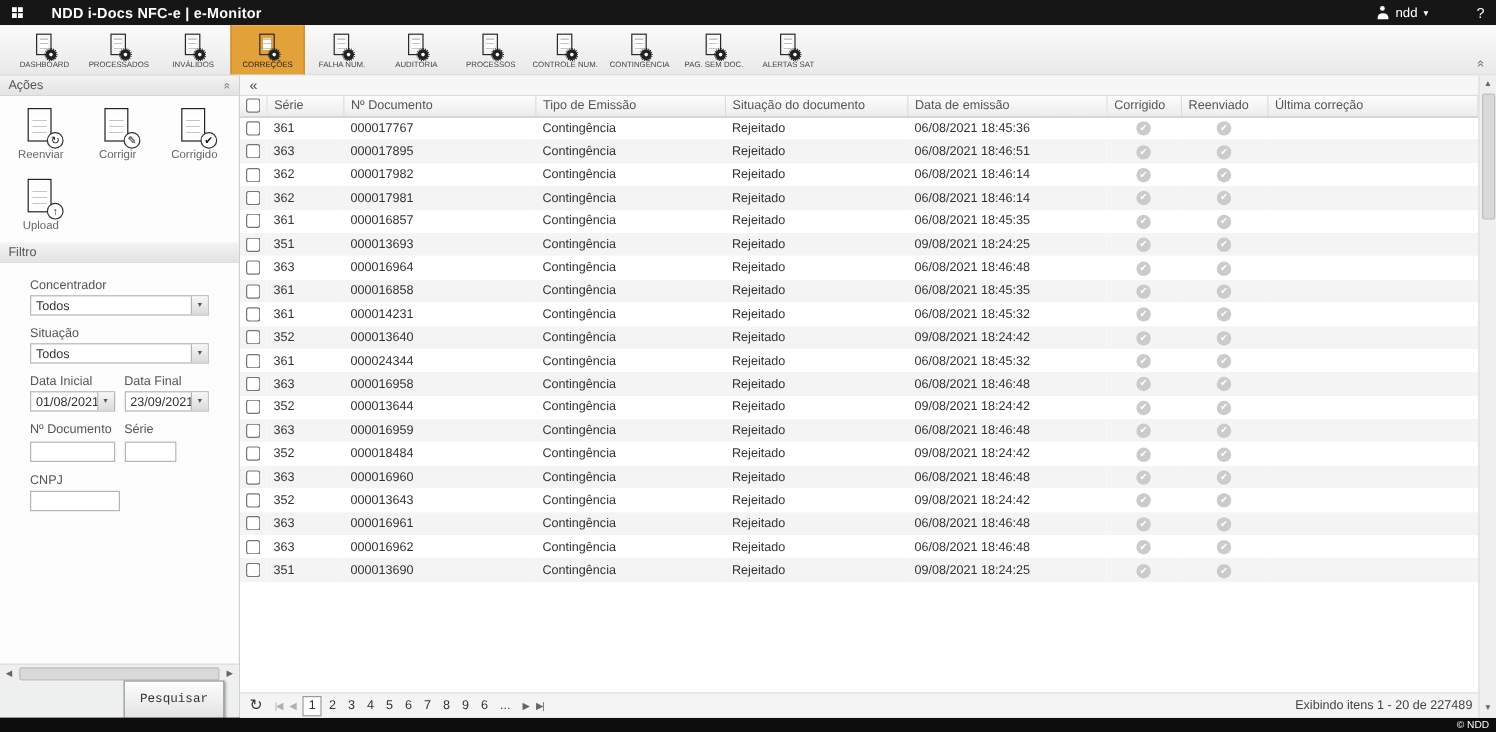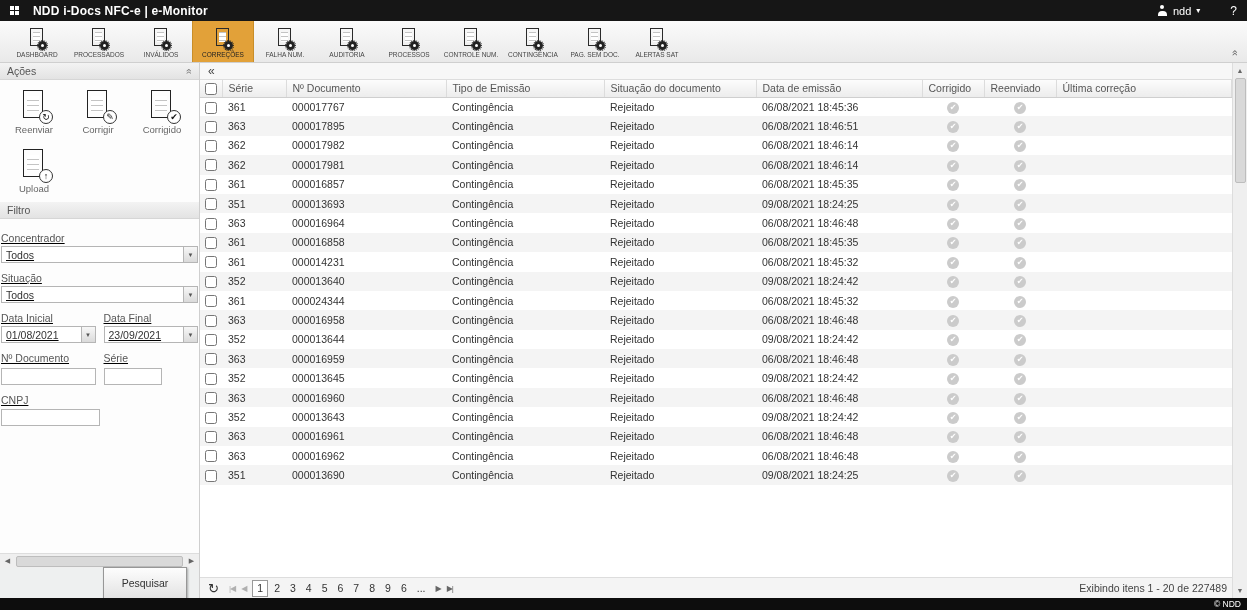--- a/index.html
+++ b/index.html
@@ -2,21 +2,21 @@
 <html><head>
 <meta charset="utf-8">
 <style>
   *{margin:0;padding:0;box-sizing:border-box;}
   html,body{width:1247px;height:610px;overflow:hidden;background:#fff;
     font-family:"Liberation Sans","DejaVu Sans",sans-serif;}
   .app{width:1247px;height:610px;display:flex;flex-direction:column;}
 
   
   .topbar{height:21px;background:#161616;color:#fff;display:flex;align-items:center;
-    padding:0 10px;gap:14px;flex:0 0 auto;}
+    padding:0 10px;gap:24px;flex:0 0 auto;}
   .grid-icon{display:inline-grid;grid-template-columns:4px 4px;gap:1px;cursor:pointer;}
   .grid-icon i{width:4px;height:4px;background:#fff;display:block;}
   .topbar .title{font-size:12px;font-weight:bold;letter-spacing:.2px;}
   .topbar .spacer{flex:1;}
   .user-menu{display:flex;align-items:center;gap:5px;font-size:11px;cursor:pointer;}
   .person-icon{position:relative;width:11px;height:11px;display:inline-block;}
   .person-icon::before{content:"";position:absolute;left:3.5px;top:0;width:4px;height:4px;border-radius:50%;background:#fff;}
   .person-icon::after{content:"";position:absolute;left:1px;bottom:0;width:9px;height:5px;border-radius:4px 4px 0 0;background:#fff;}
   .caret{font-size:8px;line-height:1;}
   .help-btn{font-size:12px;margin-left:16px;cursor:pointer;}
@@ -56,40 +56,40 @@
   .actions{display:flex;flex-wrap:wrap;padding:10px 2px 8px;row-gap:14px;flex:0 0 auto;}
   .action{width:64px;display:flex;flex-direction:column;align-items:center;gap:4px;cursor:pointer;}
   .action .label{font-size:9.5px;color:#666;}
   .big-doc{position:relative;width:24px;height:30px;}
   .big-doc .page{position:absolute;left:1px;top:0;width:20px;height:28px;background:#fff;border:1.5px solid #222;
     background-image:repeating-linear-gradient(to bottom,transparent 0 4px,#c4c4c4 4px 5px);
     background-clip:content-box;padding:5px 3px;}
   .big-doc .badge{position:absolute;right:-7px;bottom:-4px;width:14px;height:14px;border-radius:50%;
     background:#fff;border:1px solid #333;color:#111;font-size:9px;line-height:12px;text-align:center;}
 
-  .filter-body{padding:4px 1px;flex:1;overflow:hidden;text-decoration:underline;}
+  .filter-body{padding:4px 25px;flex:1;overflow:hidden;}
   .field-label{margin-top:9px;margin-bottom:2px;font-size:10.5px;color:#555;}
   .selectbox{height:17px;border:1px solid #b5b5b5;background:#fff;display:flex;align-items:center;
     position:relative;font-size:10.5px;color:#333;padding-left:4px;cursor:pointer;}
   .selectbox .arrow-btn{position:absolute;right:0;top:0;bottom:0;width:14px;
     background:linear-gradient(#f7f7f7,#dadada);border-left:1px solid #b5b5b5;
     display:flex;align-items:center;justify-content:center;font-size:6px;color:#555;}
   .text-input{height:17px;width:100%;border:1px solid #b5b5b5;font-size:10.5px;padding:0 3px;
     font-family:inherit;color:#333;background:#fff;}
   .two-col{display:flex;gap:8px;}
   .two-col>div{flex:1;}
   .half{width:50%;}
   .w60{width:62%;}
 
   .h-scrollbar{height:15px;background:#efefef;border-top:1px solid #ddd;display:flex;align-items:center;flex:0 0 auto;}
   .h-scrollbar .sb-arrow{width:15px;text-align:center;font-size:7px;color:#666;cursor:pointer;}
   .h-scrollbar .thumb{flex:1;height:11px;background:#d9d9d9;border:1px solid #bdbdbd;border-radius:2px;margin:0 1px;cursor:grab;}
   .search-row{height:30px;background:#eef0f0;display:flex;align-items:center;justify-content:flex-end;
     padding:0 12px;flex:0 0 auto;}
-  .search-btn{width:84px;height:33px;font-size:10.5px;color:#333;font-family:Liberation Sans, sans-serif;
+  .search-btn{width:84px;height:33px;font-size:10.5px;color:#333;font-family:Liberation Mono, monospace;
     background:linear-gradient(#fdfdfd,#e2e2e2);border:1px solid #979797;
     box-shadow:1px 1px 2px rgba(0,0,0,.3);cursor:pointer;}
 
   
   .main{flex:1;min-width:0;display:flex;flex-direction:column;background:#fff;position:relative;}
   .main-header{height:17px;background:#f7f7f7;border-bottom:1px solid #ddd;display:flex;align-items:center;
     gap:9px;padding:0 20px 0 8px;font-size:10.5px;color:#555;flex:0 0 auto;}
   .collapse-left{font-size:12px;color:#444;cursor:pointer;}
   .table-wrap{flex:1;overflow:hidden;}
   table{border-collapse:collapse;table-layout:fixed;width:1032px;font-size:10.5px;color:#333;}
@@ -512,21 +512,21 @@
                 <td>Contingência</td>
                 <td>Rejeitado</td>
                 <td>06/08/2021 18:46:48</td>
                 <td class="c-icon"><span class="check-circle">✔</span></td>
                 <td class="c-icon"><span class="check-circle">✔</span></td>
                 <td></td>
               </tr>
               <tr>
                 <td class="c-check"><input type="checkbox" style=""></td>
                 <td>352</td>
-                <td>000013645</td>
+                <td>000018484</td>
                 <td>Contingência</td>
                 <td>Rejeitado</td>
                 <td>09/08/2021 18:24:42</td>
                 <td class="c-icon"><span class="check-circle">✔</span></td>
                 <td class="c-icon"><span class="check-circle">✔</span></td>
                 <td></td>
               </tr>
               <tr>
                 <td class="c-check"><input type="checkbox" style=""></td>
                 <td>363</td>

